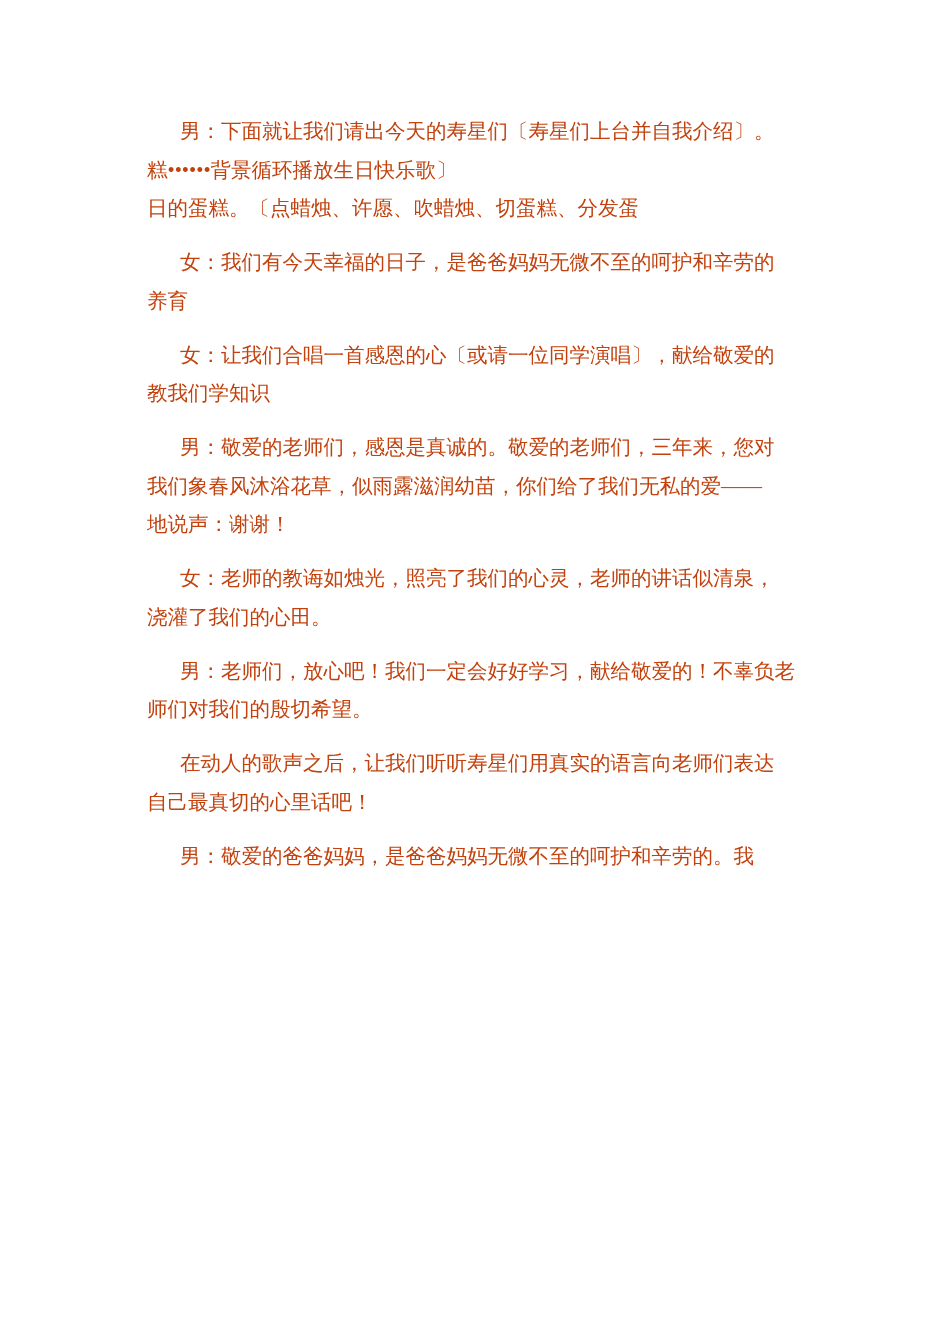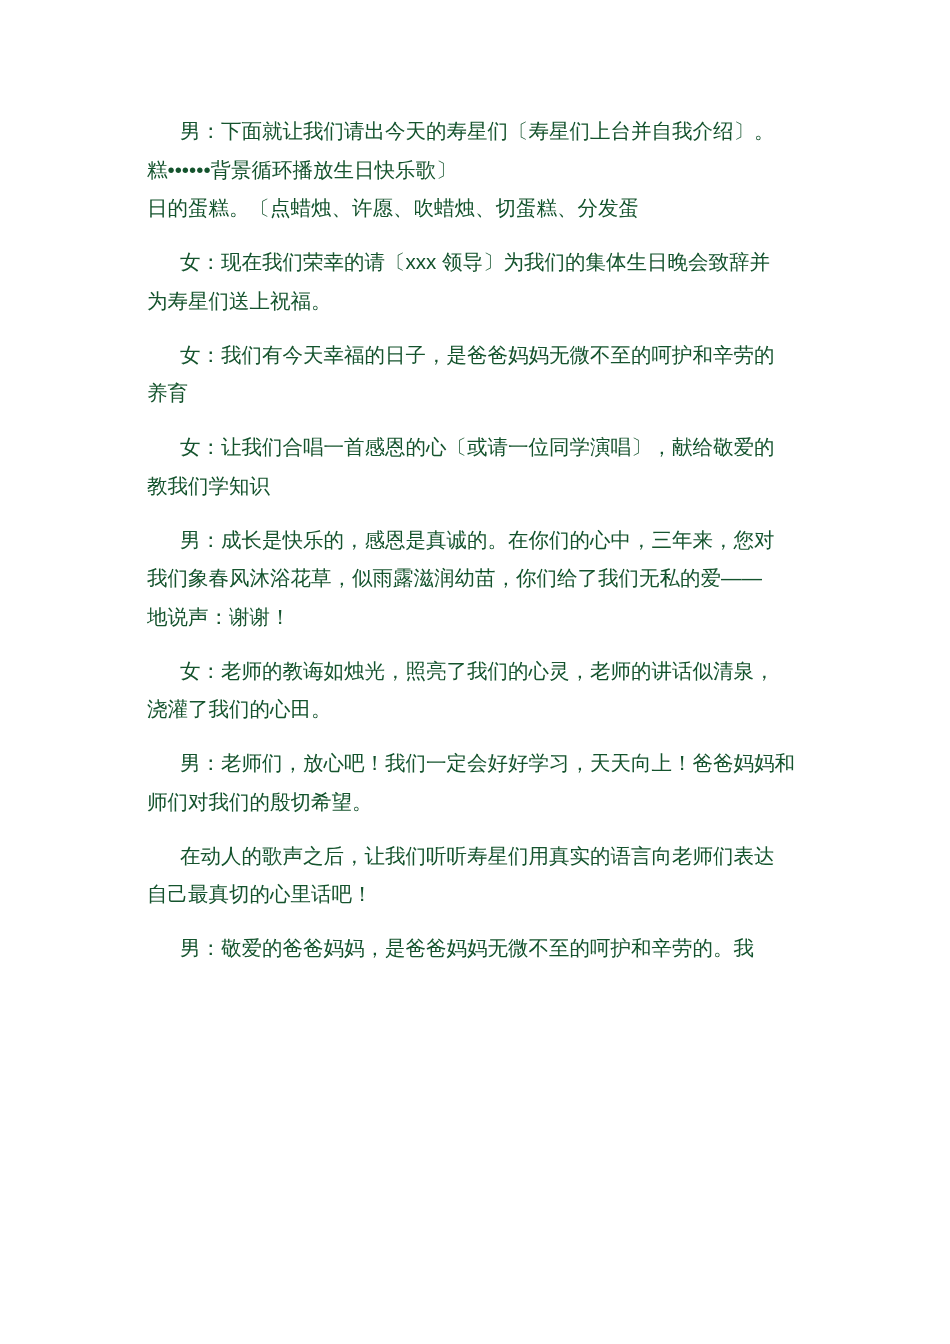--- a/index.html
+++ b/index.html
@@ -11,24 +11,24 @@
       width: 950px;
       height: 1344px;
       position: relative;
       overflow: hidden;
     }
     .page {
       position: absolute;
       left: 147px;
       top: 112px;
       width: 660px;
-      font-family: Liberation Sans, sans-serif;
+      font-family: Liberation Serif, serif;
       font-size: 20.5px;
       line-height: 38.5px;
-      color: #14532d;
+      color: #c2410c;
     }
     .para {
       margin: 0 0 15.5px 0;
       text-indent: 33px;
       text-align: justify;
       word-break: break-all;
     }
     .para .line {
       display: block;
       white-space: nowrap;
@@ -44,42 +44,38 @@
 </head>
 <body>
 
 <div class="page">
   <p class="para">
     <span class="line first">男：下面就让我们请出今天的寿星们〔寿星们上台并自我介绍〕。</span>
     <span class="line cont">糕••••••背景循环播放生日快乐歌〕</span>
     <span class="line cont">日的蛋糕。〔点蜡烛、许愿、吹蜡烛、切蛋糕、分发蛋</span>
   </p>
   <p class="para">
-    <span class="line first">女：现在我们荣幸的请〔xxx 领导〕为我们的集体生日晚会致辞并</span>
-    <span class="line cont">为寿星们送上祝福。</span>
-  </p>
-  <p class="para">
     <span class="line first">女：我们有今天幸福的日子，是爸爸妈妈无微不至的呵护和辛劳的</span>
     <span class="line cont">养育</span>
   </p>
   <p class="para">
     <span class="line first">女：让我们合唱一首感恩的心〔或请一位同学演唱〕，献给敬爱的</span>
     <span class="line cont">教我们学知识</span>
   </p>
   <p class="para">
-    <span class="line first">男：成长是快乐的，感恩是真诚的。在你们的心中，三年来，您对</span>
+    <span class="line first">男：敬爱的老师们，感恩是真诚的。敬爱的老师们，三年来，您对</span>
     <span class="line cont">我们象春风沐浴花草，似雨露滋润幼苗，你们给了我们无私的爱——</span>
     <span class="line cont">地说声：谢谢！</span>
   </p>
   <p class="para">
     <span class="line first">女：老师的教诲如烛光，照亮了我们的心灵，老师的讲话似清泉，</span>
     <span class="line cont">浇灌了我们的心田。</span>
   </p>
   <p class="para">
-    <span class="line first">男：老师们，放心吧！我们一定会好好学习，天天向上！爸爸妈妈和</span>
+    <span class="line first">男：老师们，放心吧！我们一定会好好学习，献给敬爱的！不辜负老</span>
     <span class="line cont">师们对我们的殷切希望。</span>
   </p>
   <p class="para">
     <span class="line first">在动人的歌声之后，让我们听听寿星们用真实的语言向老师们表达</span>
     <span class="line cont">自己最真切的心里话吧！</span>
   </p>
   <p class="para">
     <span class="line first">男：敬爱的爸爸妈妈，是爸爸妈妈无微不至的呵护和辛劳的。我</span>
   </p>
 </div>

